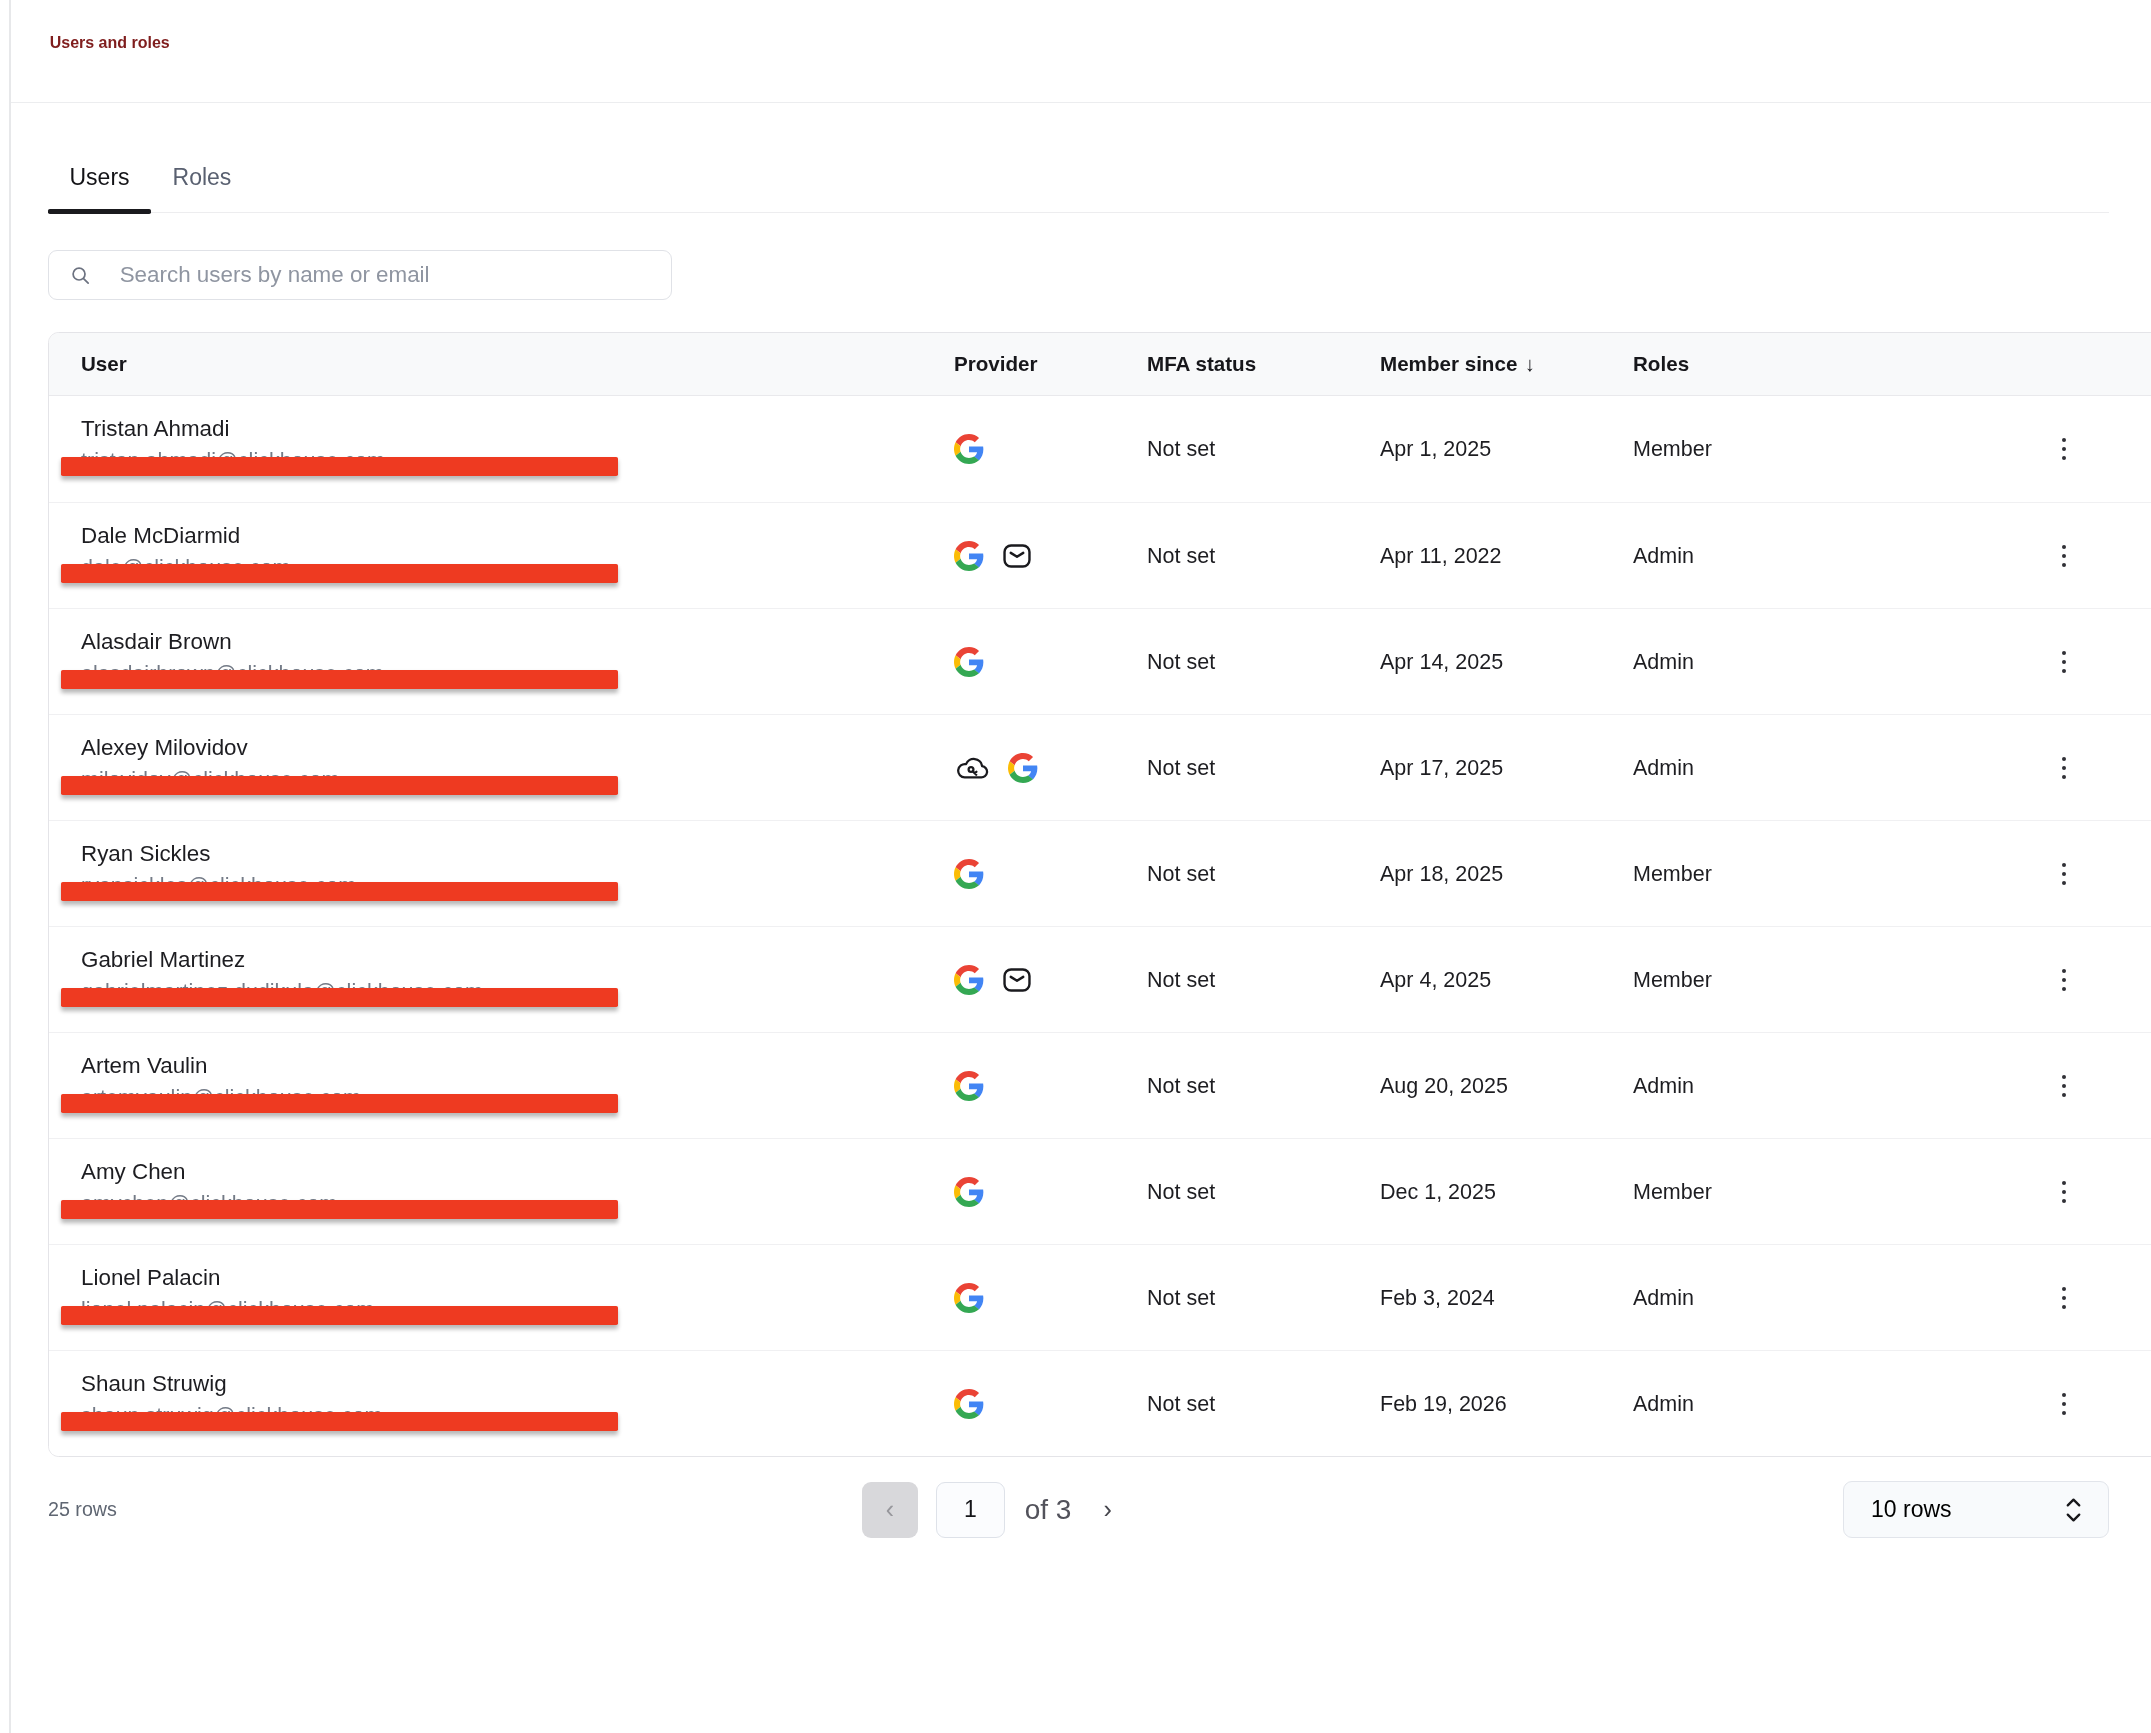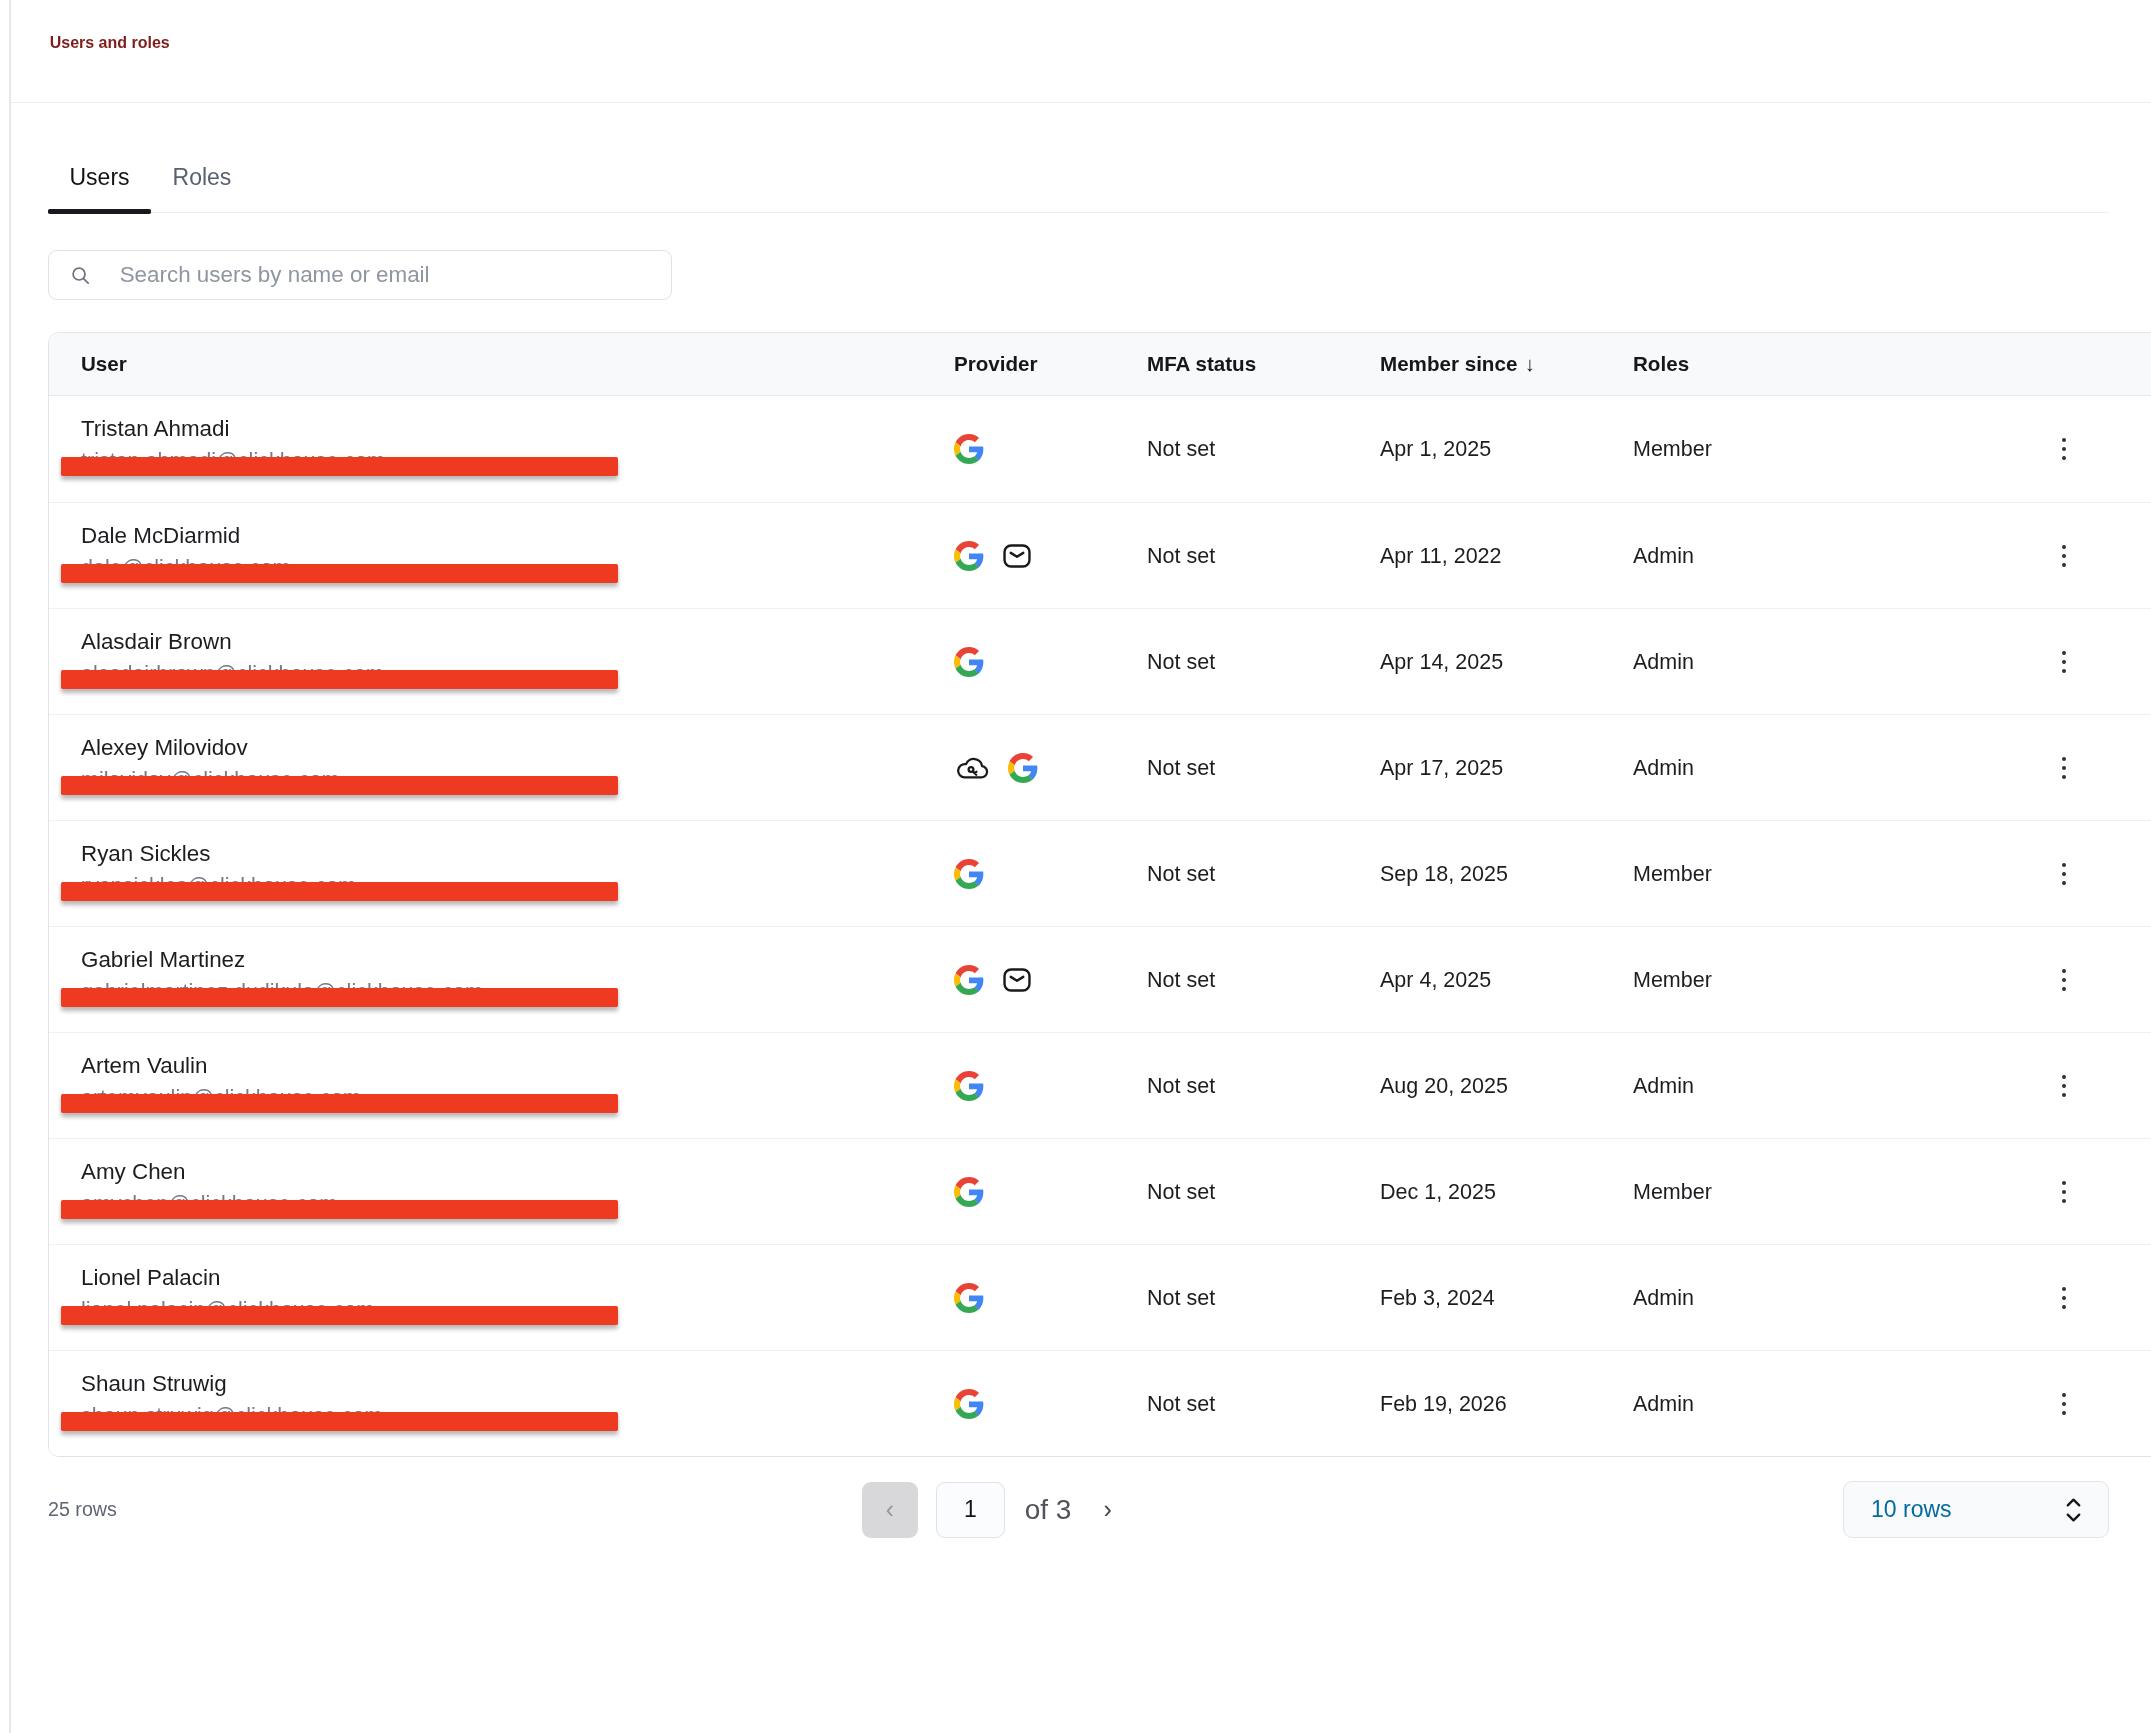--- a/index.html
+++ b/index.html
@@ -105,21 +105,21 @@
   .page-of { margin-left:19.7px; font-size:28px; color:#52525b; }
   .page-next {
     margin-left:23px; border:none; background:none; color:#46464d; font-size:25px; cursor:pointer;
     padding:7.2px 9px; font-family:inherit;
   }
 
   .page-size-select {
     position:absolute; right:0; width:266px; height:57px; border:1.8px solid #e2e5eb; background:#f8fafc;
     border-radius:9px; display:flex; align-items:center; cursor:pointer;
   }
-  .page-size-select .label { margin-left:27px; font-size:23px; color:#0369a1; }
+  .page-size-select .label { margin-left:27px; font-size:23px; color:#000000; }
   .page-size-select .updown { margin-left:auto; margin-right:23px; display:flex; }
 </style>
 </head>
 <body>
 
 <div class="page">
   <div class="left-rail-border"></div>
 
   <div class="titlebar">
     <div class="page-title">Users and roles</div>
@@ -281,21 +281,21 @@
     </div>
     <div class="td td-provider">
             <svg width="30" height="30" viewBox="0 0 48 48">
       <path fill="#EA4335" d="M24 9.5c3.54 0 6.71 1.22 9.21 3.6l6.85-6.85C35.9 2.38 30.47 0 24 0 14.62 0 6.51 5.38 2.56 13.22l7.98 6.19C12.43 13.72 17.74 9.5 24 9.5z"></path>
       <path fill="#4285F4" d="M46.98 24.55c0-1.57-.15-3.09-.38-4.55H24v9.02h12.94c-.58 2.96-2.26 5.48-4.78 7.18l7.73 6c4.51-4.18 7.09-10.36 7.09-17.65z"></path>
       <path fill="#FBBC05" d="M10.53 28.59c-.48-1.45-.76-2.99-.76-4.59s.27-3.14.76-4.59l-7.98-6.19C.92 16.46 0 20.12 0 24c0 3.88.92 7.54 2.56 10.78l7.97-6.19z"></path>
       <path fill="#34A853" d="M24 48c6.48 0 11.93-2.13 15.89-5.81l-7.73-6c-2.15 1.45-4.92 2.3-8.16 2.3-6.26 0-11.57-4.22-13.47-9.91l-7.98 6.19C6.51 42.62 14.62 48 24 48z"></path>
     </svg>
           </div>
     <div class="td">Not set</div>
-    <div class="td">Sep 18, 2025</div>
+    <div class="td">Apr 18, 2025</div>
     <div class="td">Member</div>
     <div class="td td-actions">
       <button class="kebab">
         <i></i>
               <i></i>
               <i></i>
       </button>
     </div>
   </div>
         <div class="tr">

